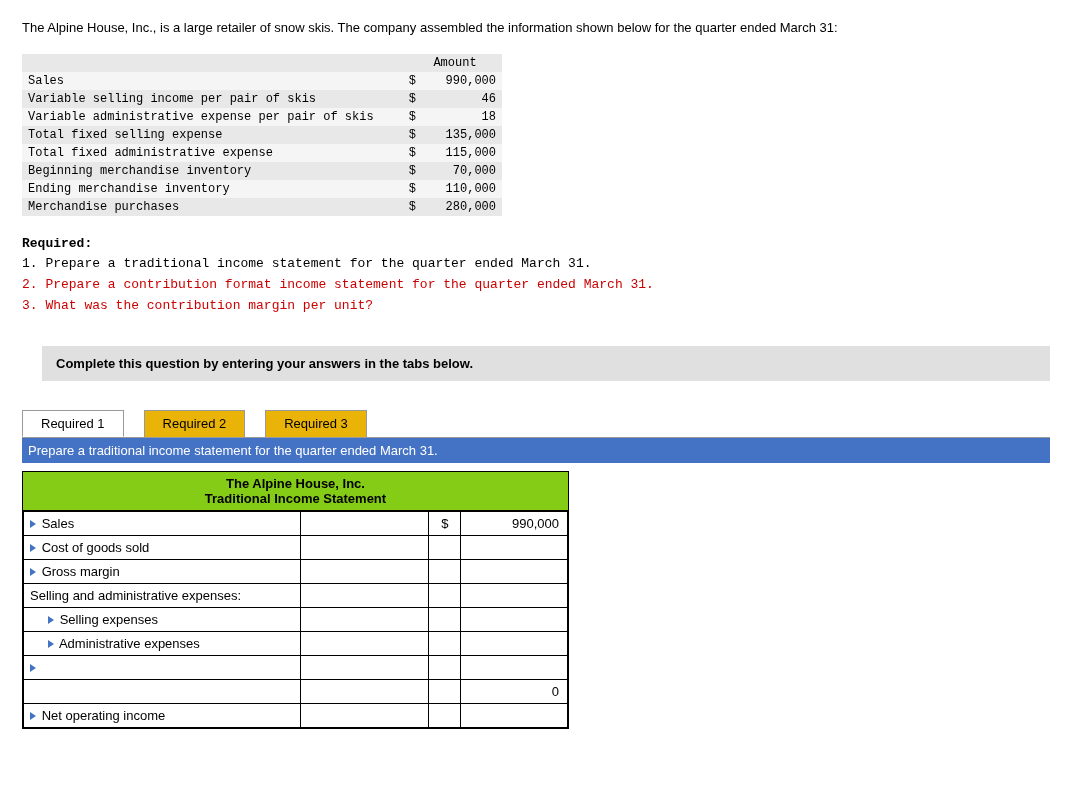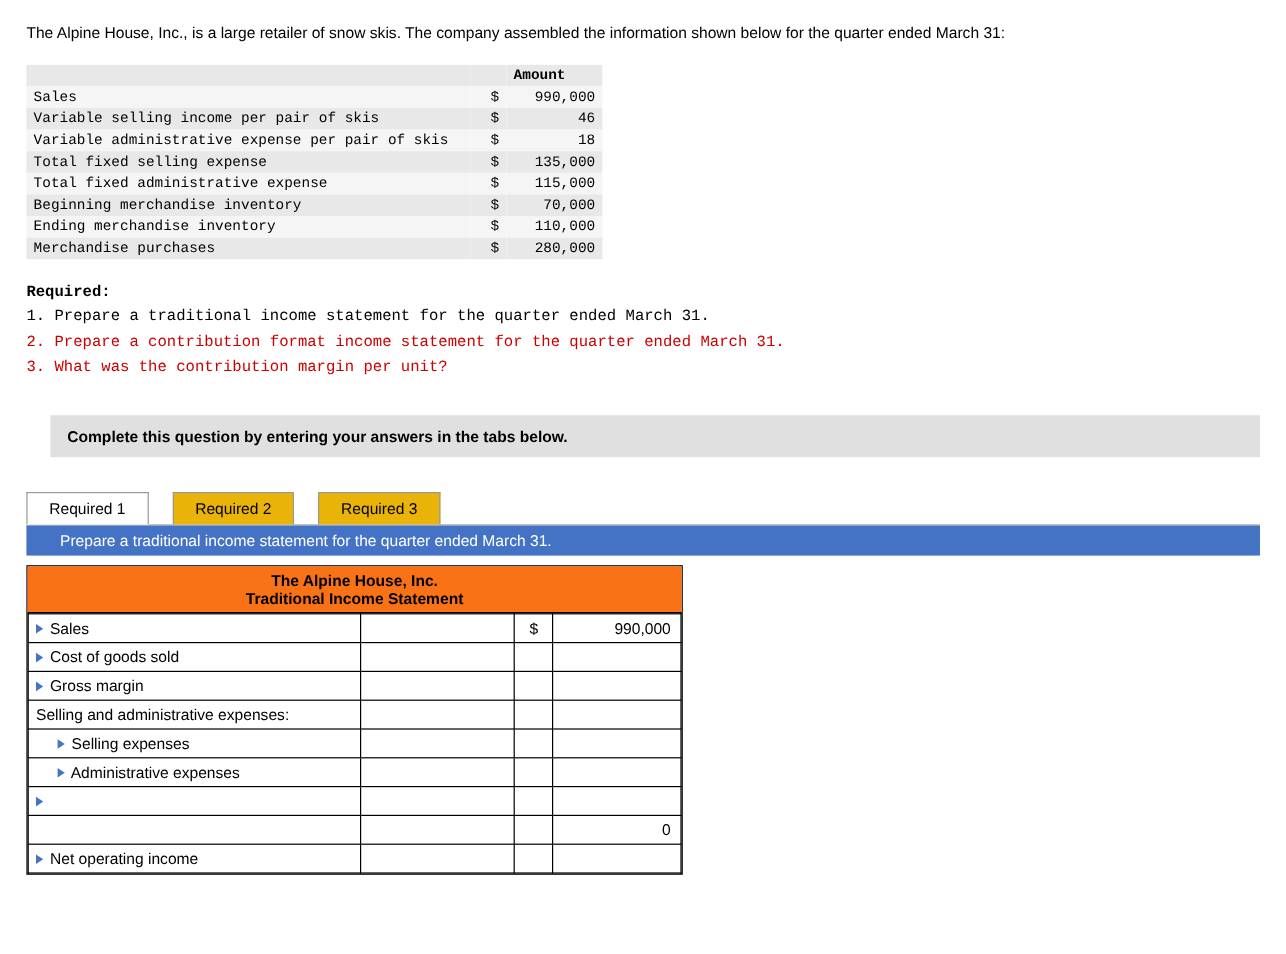--- a/index.html
+++ b/index.html
@@ -29,22 +29,22 @@
       white-space: nowrap;
     }
     .data-table tr:nth-child(odd) td {
       background: #e8e8e8;
     }
     .data-table tr:nth-child(even) td {
       background: #f5f5f5;
     }
     .data-table .header-row td {
       background: #d0d0d0;
-      font-weight: bold;
-      text-align: left;
+      font-weight: normal;
+      text-align: center;
       padding-right: 20px;
     }
     .data-table .label-col { min-width: 320px; }
     .data-table .dollar-col { text-align: right; width: 30px; }
     .data-table .amount-col { text-align: right; width: 80px; }
 
     .required-section {
       margin-bottom: 14px;
       font-size: 13px;
       line-height: 1.6;
@@ -84,21 +84,21 @@
       font-weight: normal;
     }
 
     .tab-content-area {
       border: none;
     }
 
     .blue-header-bar {
       background: #4472c4;
       color: #fff;
-      padding: 5px 28px;
+      padding: 5px 6px;
       font-size: 13px;
       margin-top: 0;
     }
 
     .income-table {
       border-collapse: collapse;
       width: 545px;
     }
     .income-table td {
       border: 1px solid #000;
@@ -141,21 +141,21 @@
       border-left: 6px solid #4472c4;
       margin-right: 2px;
       vertical-align: middle;
     }
     .table-wrapper {
       border: 1px solid #000;
       display: inline-block;
     }
     .title-section {
       text-align: center;
-      background: #f97316;
+      background: #84cc16;
       padding: 4px 0;
       border-bottom: 1px solid #000;
     }
     .title-section .company-name {
       font-weight: bold;
       font-size: 13px;
     }
     .title-section .statement-name {
       font-weight: bold;
       font-size: 13px;

